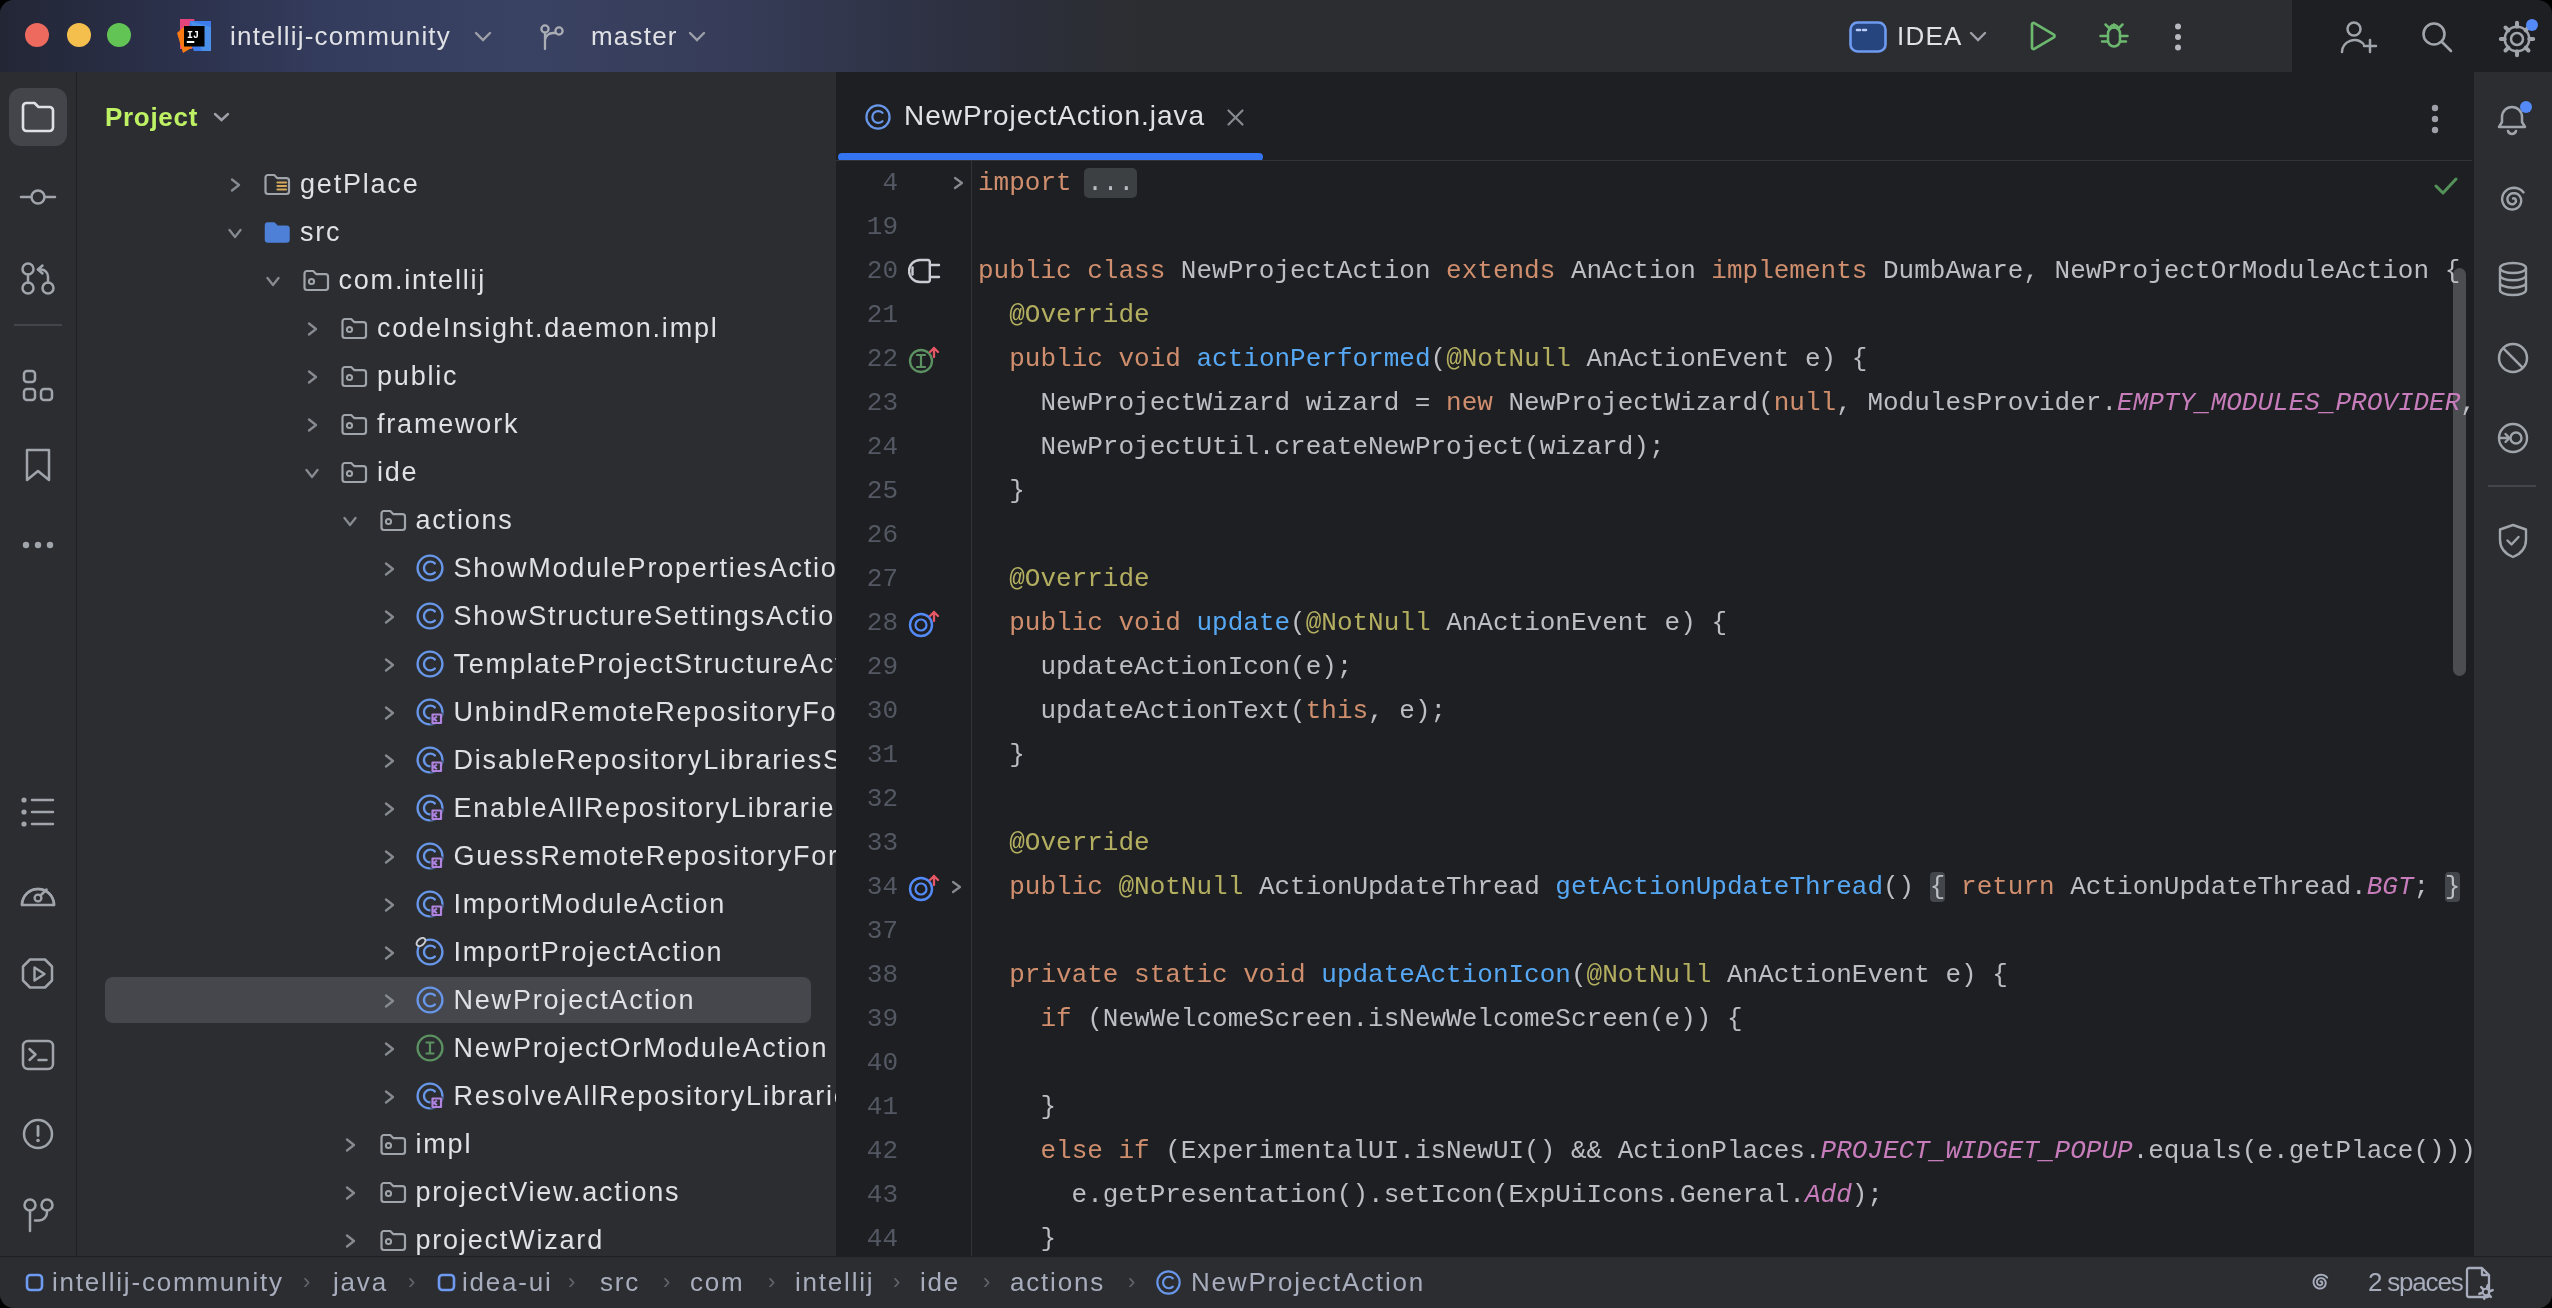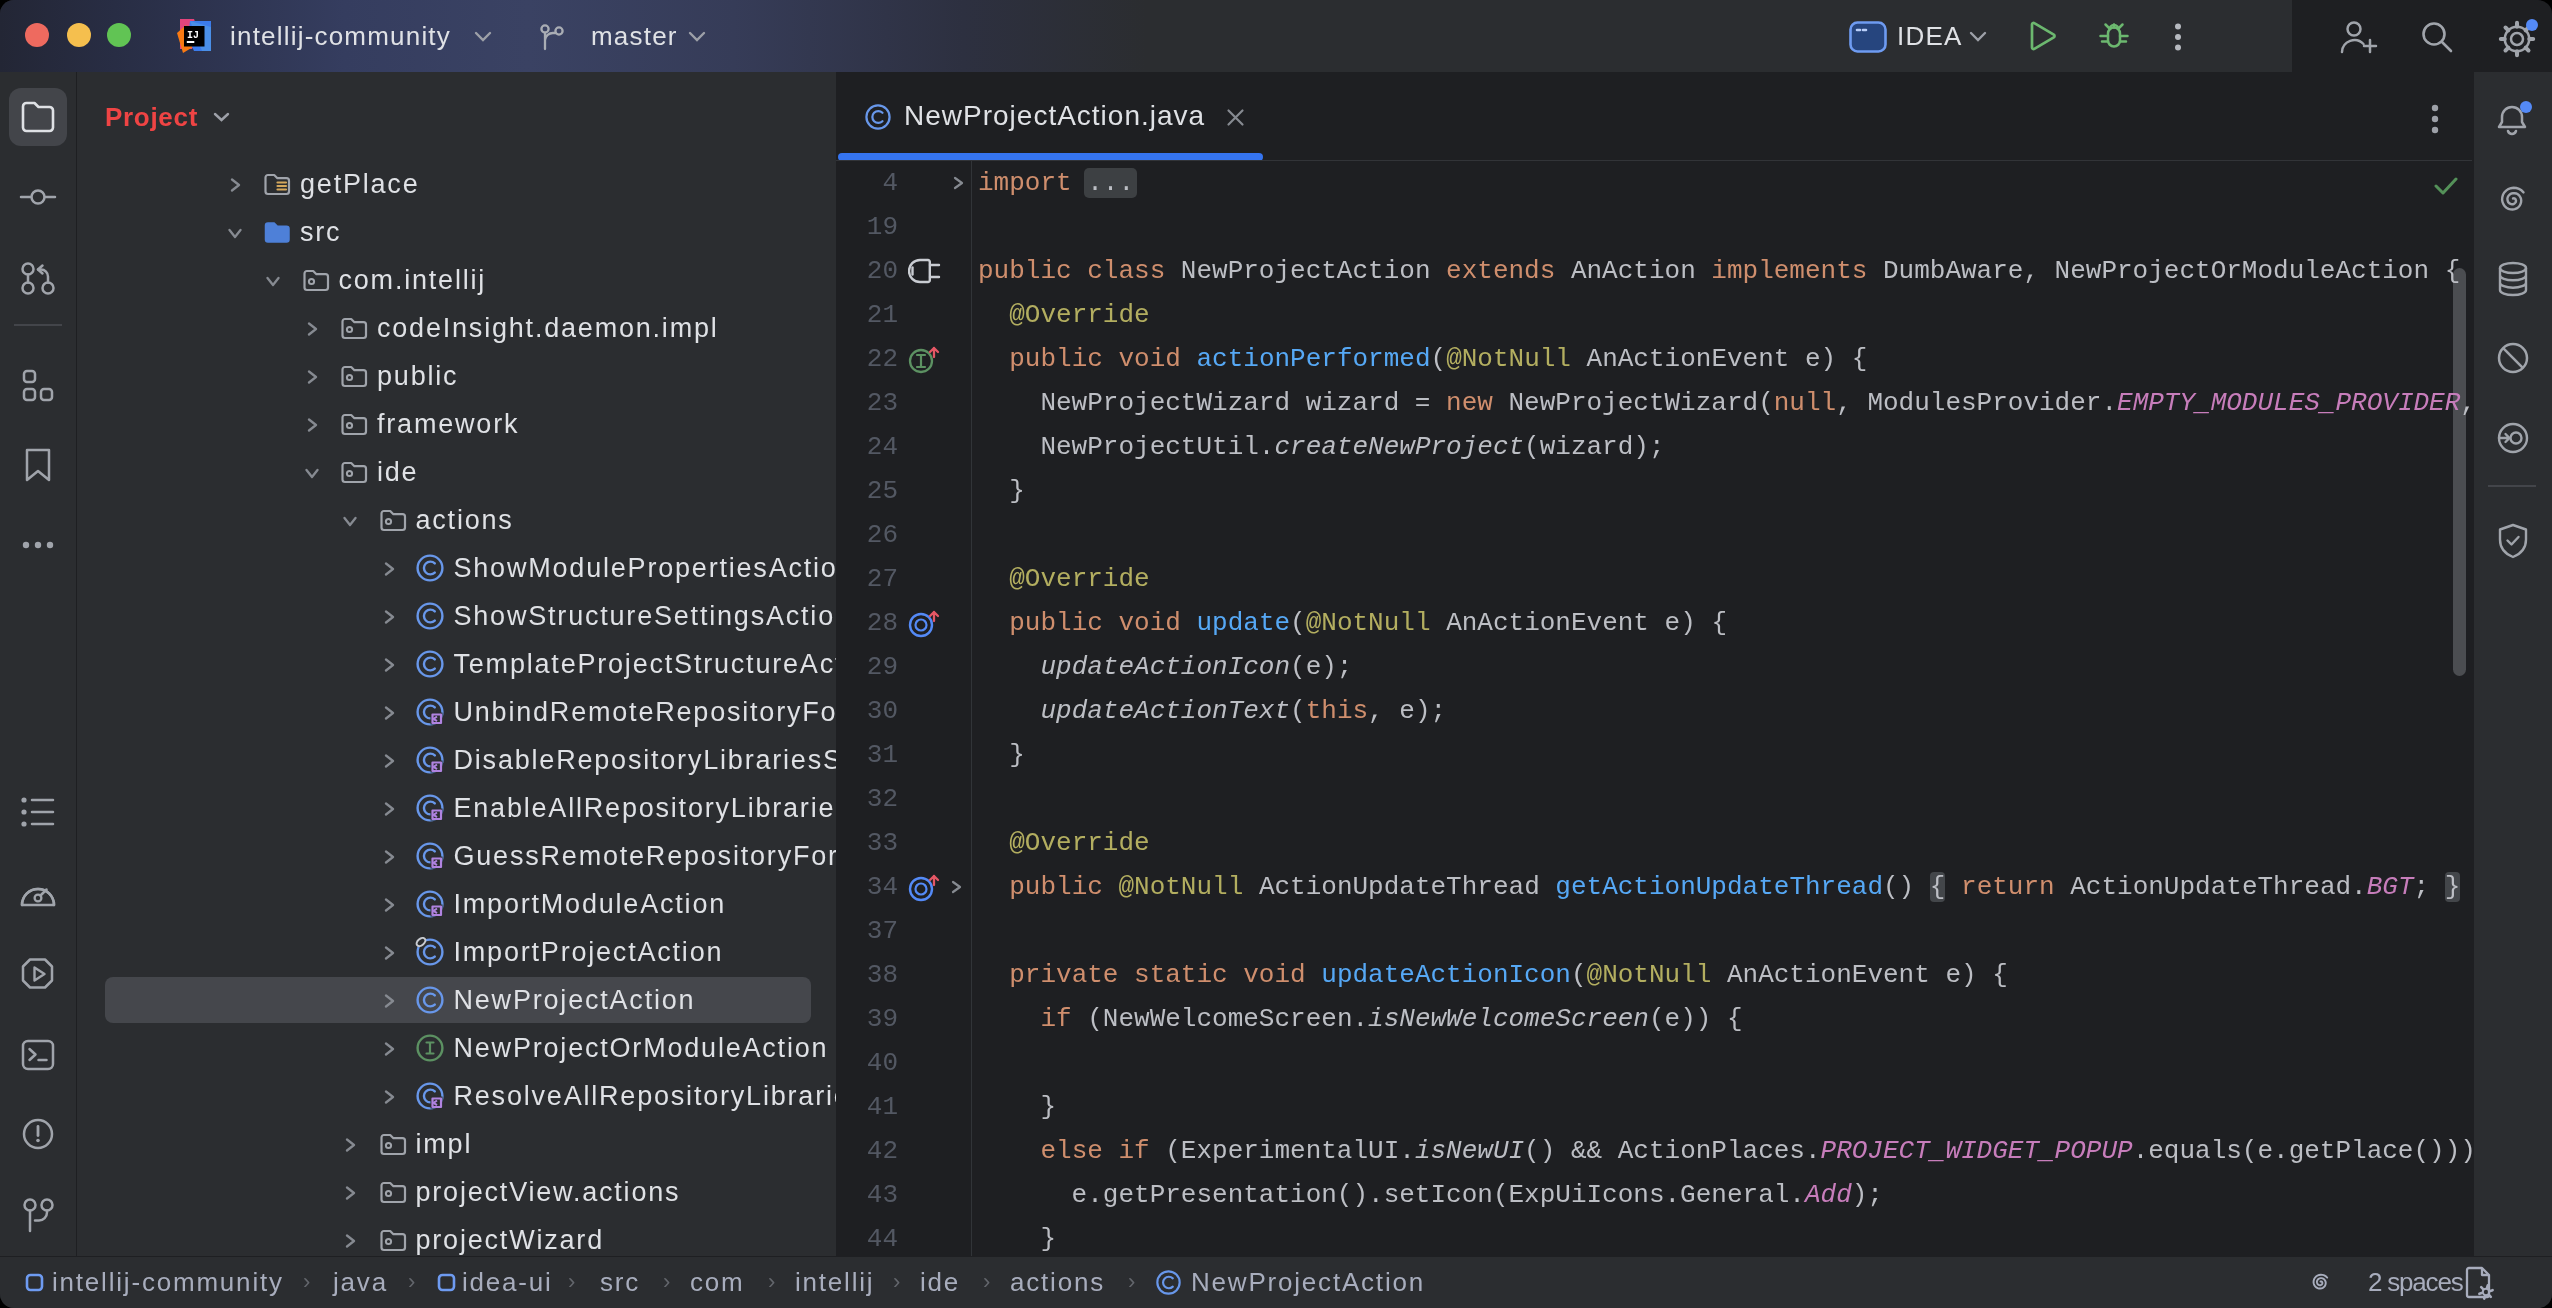--- a/index.html
+++ b/index.html
@@ -16,21 +16,21 @@
 .pp{position:absolute;left:77px;top:72px;width:759px;height:1184px;background:#2B2D30;overflow:hidden}
 .row{position:absolute;height:48px;line-height:48px;color:#DFE1E5;font-size:27px;letter-spacing:1.8px;white-space:nowrap}
 .sel{position:absolute;left:28px;top:905px;width:706px;height:46px;background:#45474C;border-radius:8px}
 
 .ed{position:absolute;left:836px;top:72px;width:1636px;height:1188px;background:#1E1F22;overflow:hidden}
 .code{position:absolute;left:0;top:89px;width:1636px;height:1099px;overflow:hidden;
  font-family:"Liberation Mono",monospace;font-size:26px;line-height:44px;color:#BCBEC4;white-space:pre}
 .ln{position:absolute;left:0;width:62px;text-align:right;color:#535863}
 .cl{position:absolute;left:142px}
 .k{color:#CF8E6D}.an{color:#B3AE60}.m{color:#56A8F5}
-.cn{color:#C77DBB;font-style:italic}.it{font-style:italic}
+.cn{color:#C77DBB;font-style:italic}.it{}
 .fold{background:#3D4043;border-radius:5px;padding:0 3px;margin:0 -3px}
 .brace{background:#43464A;border-radius:4px}
 
 .sb{position:absolute;left:0;top:1256px;width:2552px;height:52px;background:#2B2D30;border-top:1px solid #1E1F22}
 .bc{position:absolute;top:0;height:52px;line-height:52px;font-size:26px;letter-spacing:1.8px;color:#A8ADBD;white-space:nowrap}
 .bs{color:#63666C;font-size:22px}
 </style></head>
 <body>
 <div class="win">
 
@@ -189,21 +189,21 @@
         <path d="M4 18h10.5m0 0l-4-4m4 4l-4 4" stroke="#A0A4AB" stroke-width="2.4" fill="none" stroke-linecap="round" stroke-linejoin="round"></path>
       </svg>
     <div class="abs" style="left:15px;top:413px;width:48px;height:2px;background:#43454A"></div>
     <svg class="abs" style="left:23px;top:450px" width="34" height="38" viewBox="0 0 34 38">
         <path d="M17 3l13 4.5v10c0 8.5-5.5 14.5-13 17.5C9.5 32 4 26 4 17.5v-10Z" fill="none" stroke="#A0A4AB" stroke-width="2.4" stroke-linejoin="round"></path>
         <path d="M11.5 18.5l4 4 7-7.5" fill="none" stroke="#A0A4AB" stroke-width="2.4" stroke-linecap="round" stroke-linejoin="round"></path>
       </svg>
   </div>
 
   <div class="pp">
-    <div style="position:absolute;left:28px;top:0;height:90px;line-height:90px;color:#ef4444;font-size:26px;font-weight:700;letter-spacing:0.7px">Project</div>
+    <div style="position:absolute;left:28px;top:0;height:90px;line-height:90px;color:#bef264;font-size:26px;font-weight:700;letter-spacing:0.7px">Project</div>
     <svg class="abs" style="left:136px;top:40px" width="17" height="10" viewBox="0 0 17 10">
         <path d="M2 2l6.5 6 6.5-6" stroke="#9DA0A8" stroke-width="2.4" fill="none" stroke-linecap="round"></path>
       </svg>
     <div class="sel"></div>
     <svg width="0" height="0" style="position:absolute">
       <defs>
         <g id="chevR">
             <path d="M5 2.5l7 5.5-7 5.5" stroke="#868A91" stroke-width="2.3" fill="none" stroke-linecap="round" stroke-linejoin="round"></path>
           </g>
         <g id="chevD">

